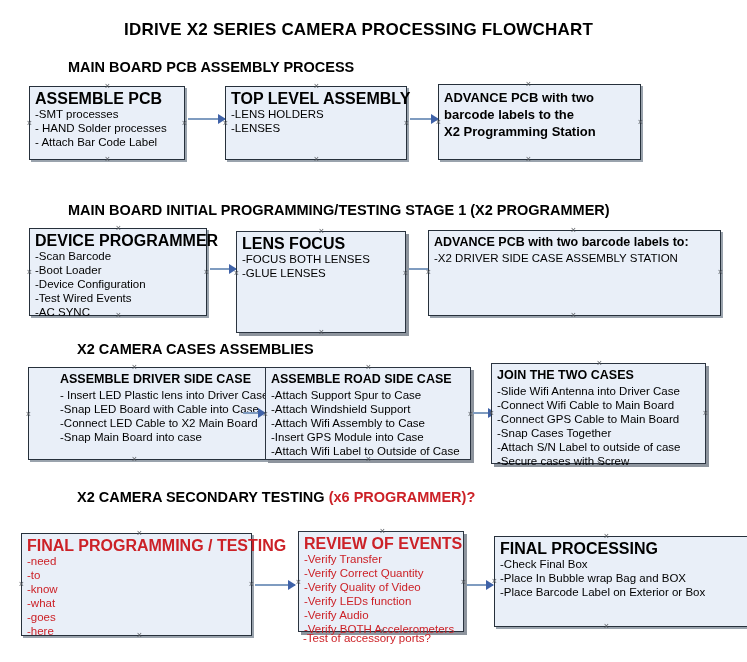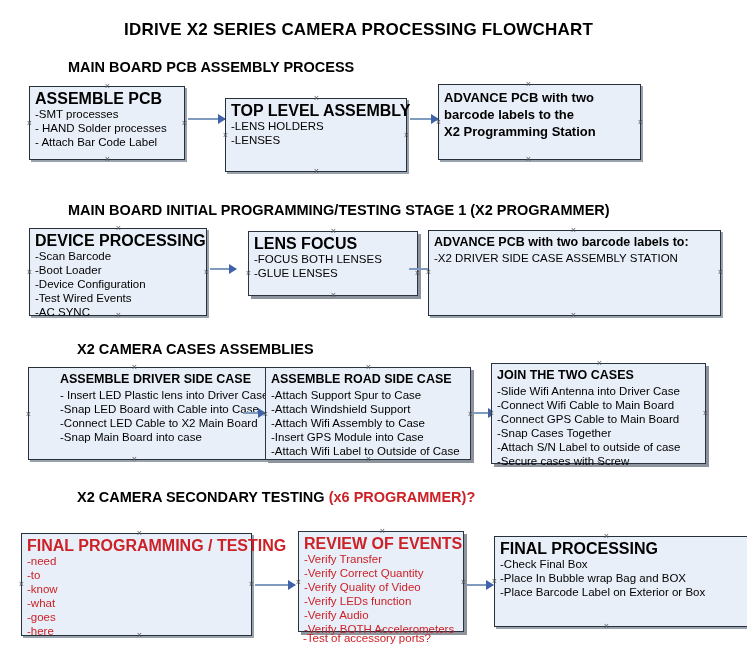--- a/index.html
+++ b/index.html
@@ -113,21 +113,21 @@
     <span class="handle" style="left:-4px;top:33px;"></span>
     <span class="handle" style="right:-4px;top:33px;"></span>
     <span class="handle" style="left:74px;bottom:-4px;"></span>
   </div>
 
   <div class="conn" style="left:188px;top:114px;width:37px;">
     <span class="shaft"></span>
     <span class="head"></span>
   </div>
 
-  <div class="node" style="left:225px;top:86px;width:182px;height:74px;margin-top:12px;">
+  <div class="node" style="left:225px;top:86px;width:182px;height:74px;">
     <div class="node-title">TOP LEVEL ASSEMBLY</div>
     <div class="node-line">-LENS HOLDERS</div>
     <div class="node-line">-LENSES</div>
     <span class="handle" style="left:87px;top:-4px;"></span>
     <span class="handle" style="left:-4px;top:33px;"></span>
     <span class="handle" style="right:-4px;top:33px;"></span>
     <span class="handle" style="left:87px;bottom:-4px;"></span>
   </div>
 
   <div class="conn" style="left:410px;top:114px;width:28px;">
@@ -141,38 +141,38 @@
     <div class="node-line bold"> X2 Programming Station</div>
     <span class="handle" style="left:86px;top:-4px;"></span>
     <span class="handle" style="left:-4px;top:34px;"></span>
     <span class="handle" style="right:-4px;top:34px;"></span>
     <span class="handle" style="left:86px;bottom:-4px;"></span>
   </div>
 
   <div class="section-head" style="left:24px;top:202px;">MAIN BOARD INITIAL PROGRAMMING/TESTING STAGE 1 (X2 PROGRAMMER)</div>
 
   <div class="node" style="left:29px;top:228px;width:178px;height:88px;">
-    <div class="node-title">DEVICE PROCESSING</div>
+    <div class="node-title">DEVICE PROGRAMMER</div>
     <div class="node-line">-Scan Barcode</div>
     <div class="node-line">-Boot Loader</div>
     <div class="node-line">-Device Configuration</div>
     <div class="node-line">-Test Wired Events</div>
     <div class="node-line">-AC SYNC</div>
     <span class="handle" style="left:85px;top:-4px;"></span>
     <span class="handle" style="left:-4px;top:40px;"></span>
     <span class="handle" style="right:-4px;top:40px;"></span>
     <span class="handle" style="left:85px;bottom:-4px;"></span>
   </div>
 
   <div class="conn" style="left:210px;top:264px;width:26px;">
     <span class="shaft"></span>
     <span class="head"></span>
   </div>
 
-  <div class="node thick" style="left:248px;top:231px;width:170px;height:65px;">
+  <div class="node thick" style="left:236px;top:231px;width:170px;height:102px;">
     <div class="node-title">LENS FOCUS</div>
     <div class="node-line">-FOCUS BOTH LENSES</div>
     <div class="node-line">-GLUE LENSES</div>
     <span class="handle" style="left:81px;top:-4px;"></span>
     <span class="handle" style="left:-4px;top:38px;"></span>
     <span class="handle" style="right:-4px;top:38px;"></span>
     <span class="handle" style="left:81px;bottom:-4px;"></span>
   </div>
 
   <div class="conn" style="left:409px;top:264px;width:28px;">

